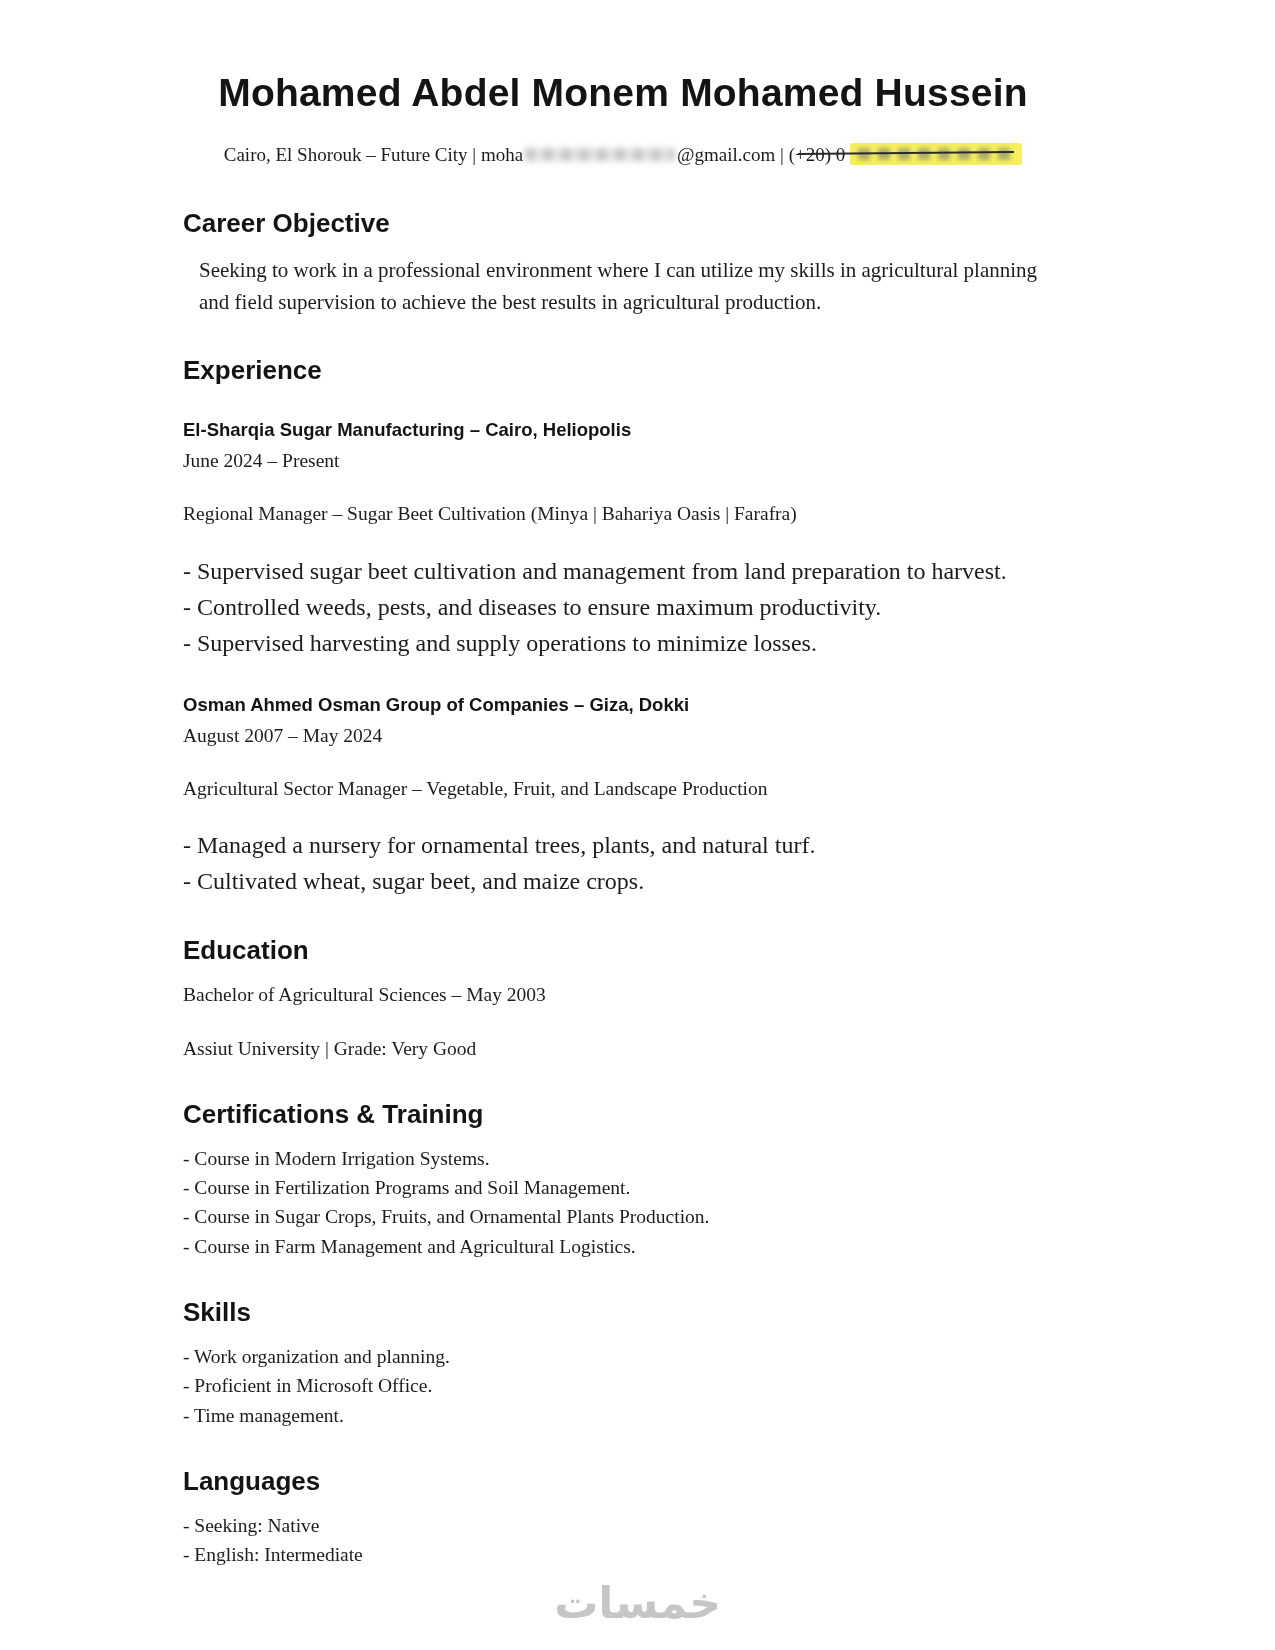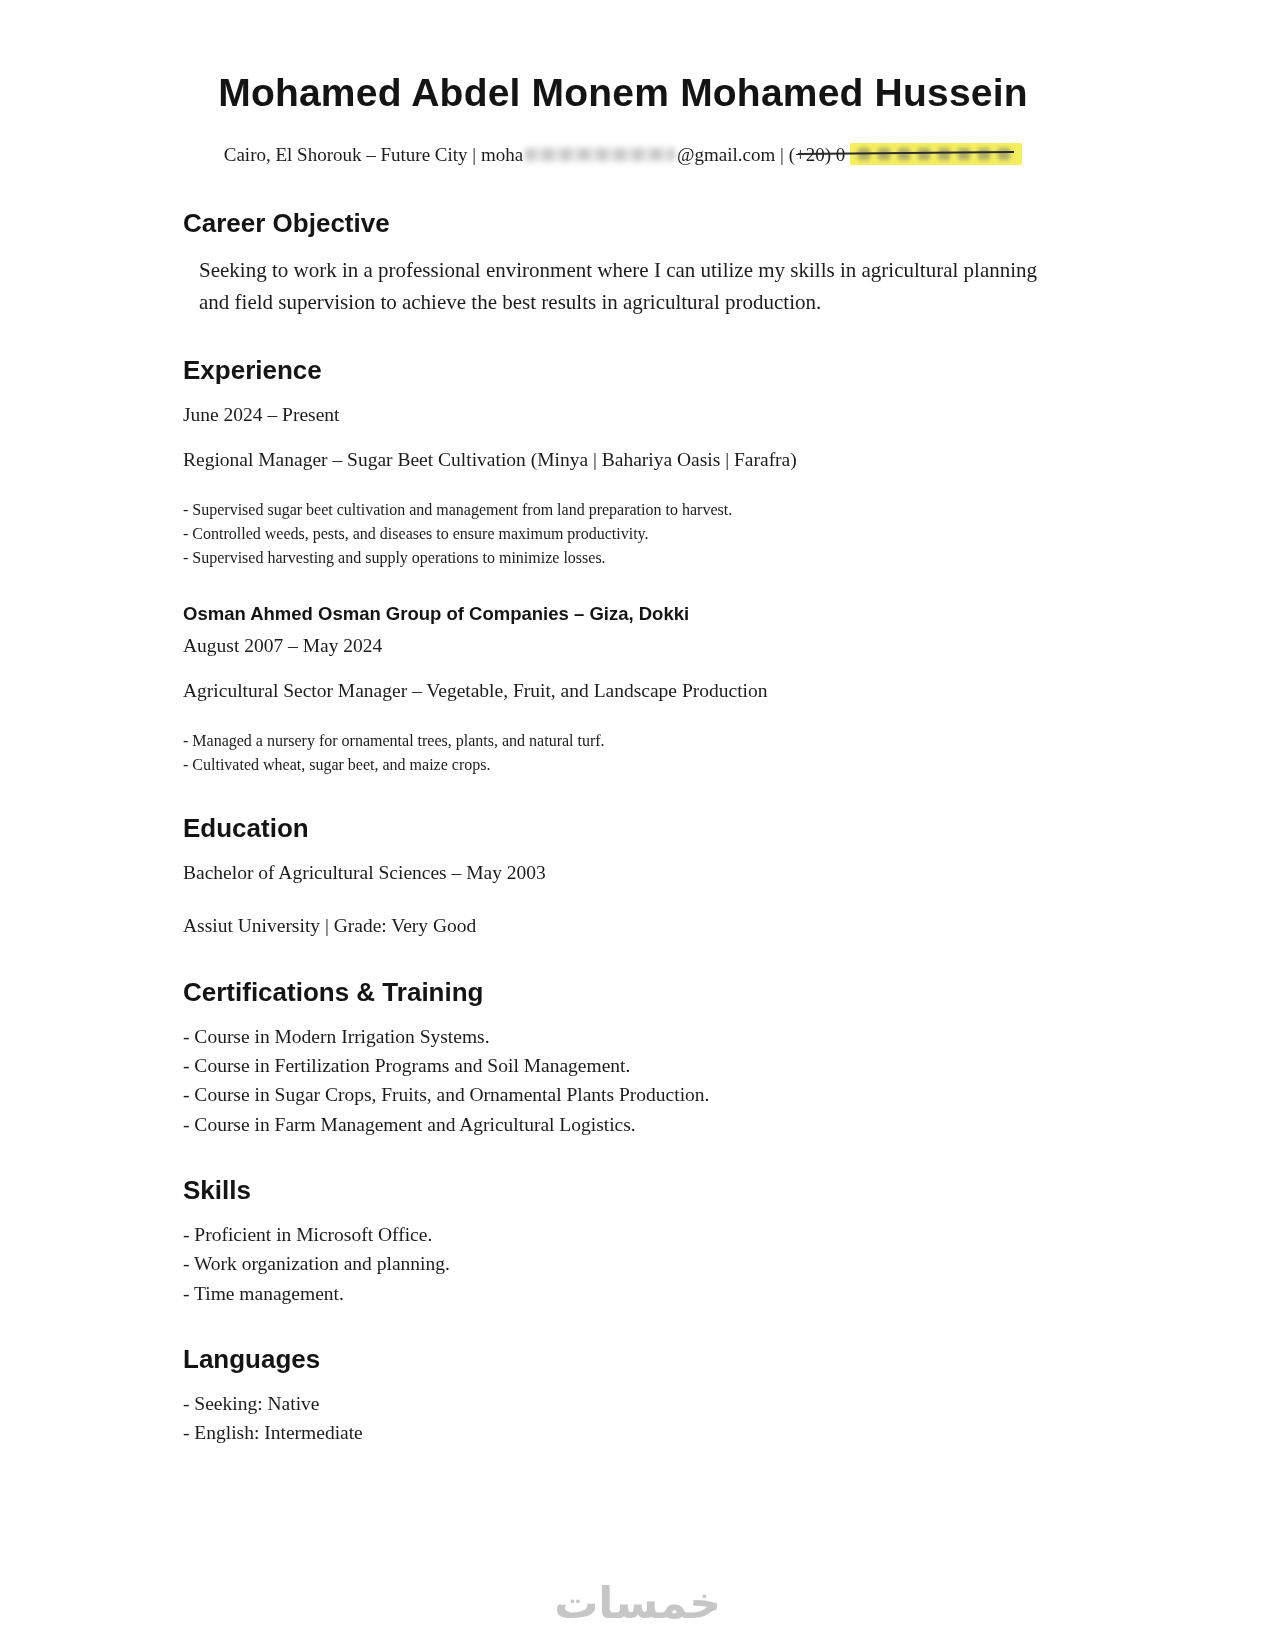--- a/index.html
+++ b/index.html
@@ -50,23 +50,23 @@
   }
   .first-section .h2 { margin-top: 42px; }
 
   .body-text { font-size: 21px; line-height: 1.52; margin: 16px; }
 
   .job-company {
     font-family: "Liberation Sans", sans-serif; font-weight: 700;
     font-size: 18.5px; margin: 32px 0 4px 0; color: #141414; line-height: 1.3;
   }
   .job-dates { font-size: 19.5px; margin: 4px 0 0 0; line-height: 1.5; }
-  .job-title { font-size: 19.5px; margin: 16px 0 0 0; line-height: 1.5; }
+  .job-title { font-size: 19.5px; margin: 24px 0 0 0; line-height: 1.5; }
   .bullets { margin: 24px 0 0 0; }
-  .bullet { font-size: 16px; line-height: 1.5; margin: 0; }
+  .bullet { font-size: 24px; line-height: 1.5; margin: 0; }
 
   .edu-line { font-size: 19.5px; line-height: 1.5; margin: 0 0 24px 0; }
   .edu-line:last-child { margin-bottom: 0; }
 
   .list-line { font-size: 19.5px; line-height: 1.5; margin: 0; }
 
   .watermark {
     position: absolute; left: 0; right: 0; bottom: 22px; text-align: center;
     font-family: "DejaVu Sans", sans-serif;
     font-size: 44px; font-weight: 700; color: #c6c6c6;
@@ -84,20 +84,21 @@
 
     <section class="first-section">
       <h2 class="h2">Career Objective</h2>
       <p class="body-text">Seeking to work in a professional environment where I can utilize my skills in agricultural planning and field supervision to achieve the best results in agricultural production.</p>
     </section>
 
     <section>
       <h2 class="h2">Experience</h2>
 
       <div>
+        <p class="job-company">El-Sharqia Sugar Manufacturing – Cairo, Heliopolis</p>
         <p class="job-dates">June 2024 – Present</p>
         <p class="job-title">Regional Manager – Sugar Beet Cultivation (Minya | Bahariya Oasis | Farafra)</p>
         <div class="bullets">
           <p class="bullet">- Supervised sugar beet cultivation and management from land preparation to harvest.</p>
           <p class="bullet">- Controlled weeds, pests, and diseases to ensure maximum productivity.</p>
           <p class="bullet">- Supervised harvesting and supply operations to minimize losses.</p>
         </div>
       </div>
 
       <div>
@@ -120,22 +121,22 @@
     <section>
       <h2 class="h2">Certifications &amp; Training</h2>
       <p class="list-line">- Course in Modern Irrigation Systems.</p>
       <p class="list-line">- Course in Fertilization Programs and Soil Management.</p>
       <p class="list-line">- Course in Sugar Crops, Fruits, and Ornamental Plants Production.</p>
       <p class="list-line">- Course in Farm Management and Agricultural Logistics.</p>
     </section>
 
     <section>
       <h2 class="h2">Skills</h2>
+      <p class="list-line">- Work organization and planning.</p>
       <p class="list-line">- Proficient in Microsoft Office.</p>
-      <p class="list-line">- Work organization and planning.</p>
       <p class="list-line">- Time management.</p>
     </section>
 
     <section>
       <h2 class="h2">Languages</h2>
       <p class="list-line">- Seeking: Native</p>
       <p class="list-line">- English: Intermediate</p>
     </section>
 
   </div>

